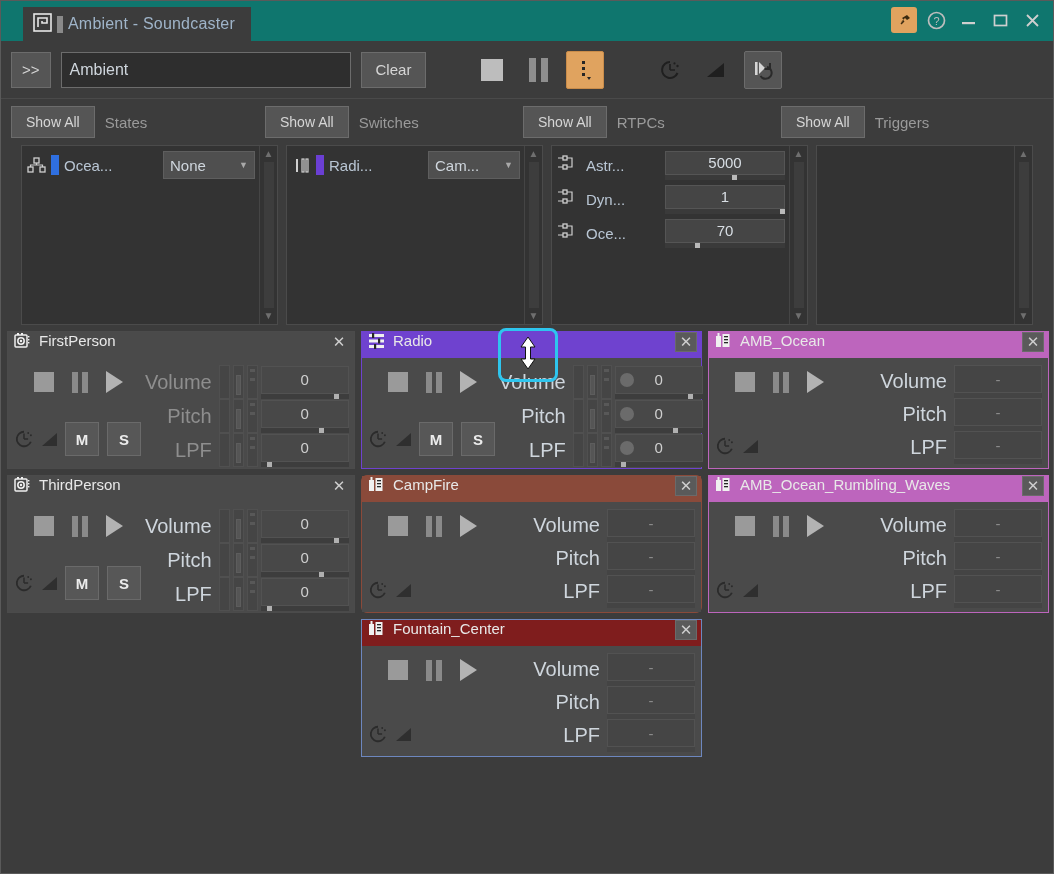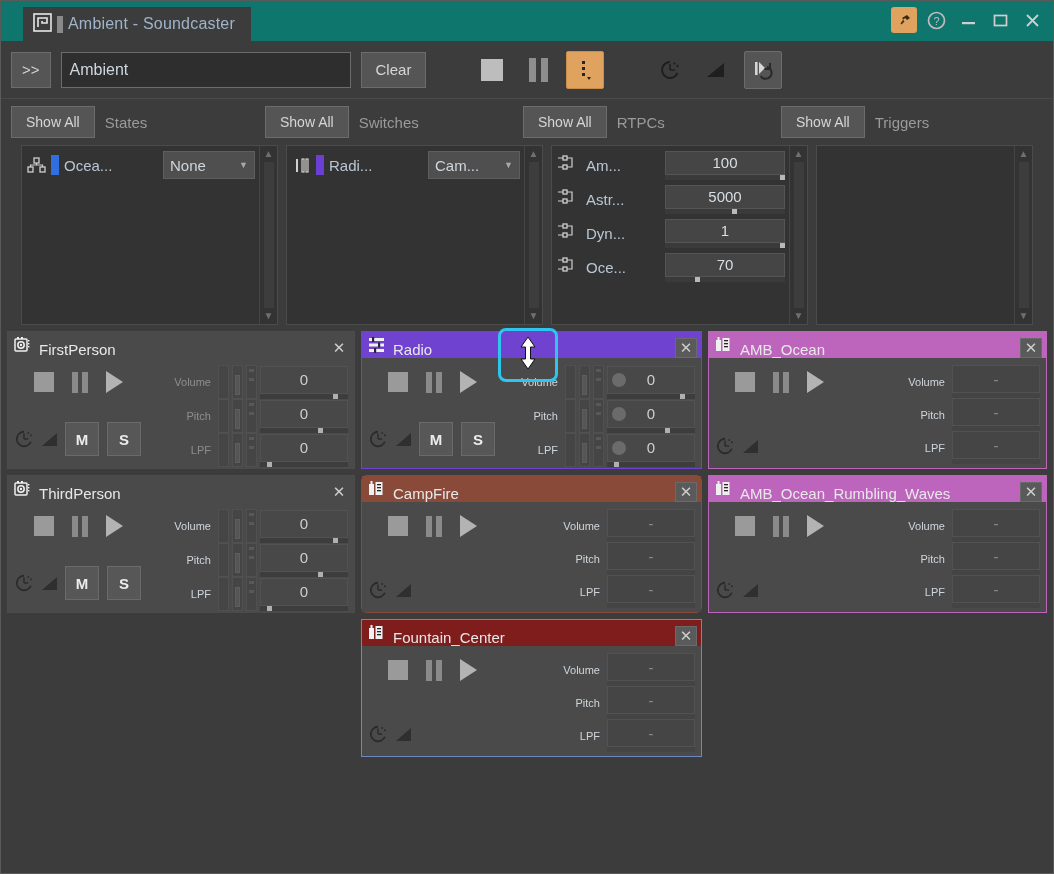--- a/index.html
+++ b/index.html
@@ -157,21 +157,21 @@
   .column-wrap { display: flex; gap: 6px; height: 100%; align-items: flex-start; }
   .col { display: flex; flex-direction: column; gap: 6px; }
   .col.c1 { width: 348px; }
   .col.c2 { width: 341px; }
   .col.c3 { width: 341px; }
 
   .card {
     border: 1px solid #4b4b4b; background: #4a4a4a;
   }
   .card .hdr {
-    height: 26px; display: flex; align-items: flex-end;
+    height: 26px; display: flex; align-items: flex-start;
     padding: 0 4px 0 6px; gap: 7px;
   }
   .card .hdr .ttl { font-size: 15px; color: #e8e8e8; white-space: nowrap; overflow: hidden; }
   .card .hdr .close {
     margin-left: auto; width: 22px; height: 20px;
     display: flex; align-items: center; justify-content: center;
     color: #cfcfcf; font-size: 15px;
   }
   .card .hdr .close.boxed { background: #5a5a5a; border: 1px solid #6a6a6a; }
   .card .body {
@@ -189,21 +189,21 @@
   .pbars i { width: 6px; height: 21px; background: #8a8a8a; display: block; }
   .tri { width: 0; height: 0; border-left: 17px solid #b3b3b3; border-top: 11px solid transparent; border-bottom: 11px solid transparent; }
   .msbtn {
     width: 34px; height: 34px; background: #575757;
     border: 1px solid #6a6a6a; color: #ececec;
     font-size: 15px; font-weight: bold;
     display: flex; align-items: center; justify-content: center;
   }
   .params { flex: 1 1 auto; display: flex; flex-direction: column; justify-content: space-between; }
   .prow { display: flex; align-items: center; height: 34px; gap: 3px; }
-  .prow .plabel { flex: 1 1 auto; text-align: right; font-size: 11px; color: #8e8e8e; padding-right: 4px; }
+  .prow .plabel { flex: 1 1 auto; text-align: right; font-size: 20px; color: #8e8e8e; padding-right: 4px; }
   .prow .plabel.bright { color: #cfd6dd; }
   .minislider { width: 11px; height: 34px; background: #454545; border: 1px solid #505050; position: relative; }
   .minislider.s2::after {
     content:''; position:absolute; left:2px; right:2px; top:9px; bottom:3px;
     background:#555; border:1px solid #5d5d5d;
   }
   .minislider.s3::before {
     content:''; position:absolute; left:2px; right:2px; top:3px; height:3px; background:#585858;
   }
   .minislider.s3::after {
@@ -391,35 +391,20 @@
       </div>
       <div class="scrollbar">
         <span class="arrow">▲</span>
         <span class="thumb"></span>
         <span class="arrow">▼</span>
       </div>
     </div>
 
     <div class="listpanel" style="width:257px;">
       <div class="listbody" id="rtpc-list">
-          <div class="rtpcrow">
-            <span class="rowicon"><svg width="20" height="18" viewBox="0 0 20 18">
-  <rect x="7" y="2" width="4" height="4" fill="none" stroke="#d0d0d0" stroke-width="1.3"></rect>
-  <rect x="7" y="11" width="4" height="4" fill="none" stroke="#d0d0d0" stroke-width="1.3"></rect>
-  <path d="M2 4 L7 4 M2 13 L7 13 M11 4 L16 4 L16 13 L11 13" fill="none" stroke="#d0d0d0" stroke-width="1.2"></path>
-</svg></span>
-            <span class="cbar" style="background:#c05fc0"></span>
-            <span class="lname">Am...</span>
-            <div class="numwrap">
-              <div class="numfield">100</div>
-              <div class="track">
-                <i style="left:calc(100% - 5px)"></i>
-              </div>
-            </div>
-          </div>
           <div class="rtpcrow">
             <span class="rowicon"><svg width="20" height="18" viewBox="0 0 20 18">
   <rect x="7" y="2" width="4" height="4" fill="none" stroke="#d0d0d0" stroke-width="1.3"></rect>
   <rect x="7" y="11" width="4" height="4" fill="none" stroke="#d0d0d0" stroke-width="1.3"></rect>
   <path d="M2 4 L7 4 M2 13 L7 13 M11 4 L16 4 L16 13 L11 13" fill="none" stroke="#d0d0d0" stroke-width="1.2"></path>
 </svg></span>
             <span class="cbar" style="background:#c05fc0"></span>
             <span class="lname">Astr...</span>
             <div class="numwrap">
               <div class="numfield">5000</div>

